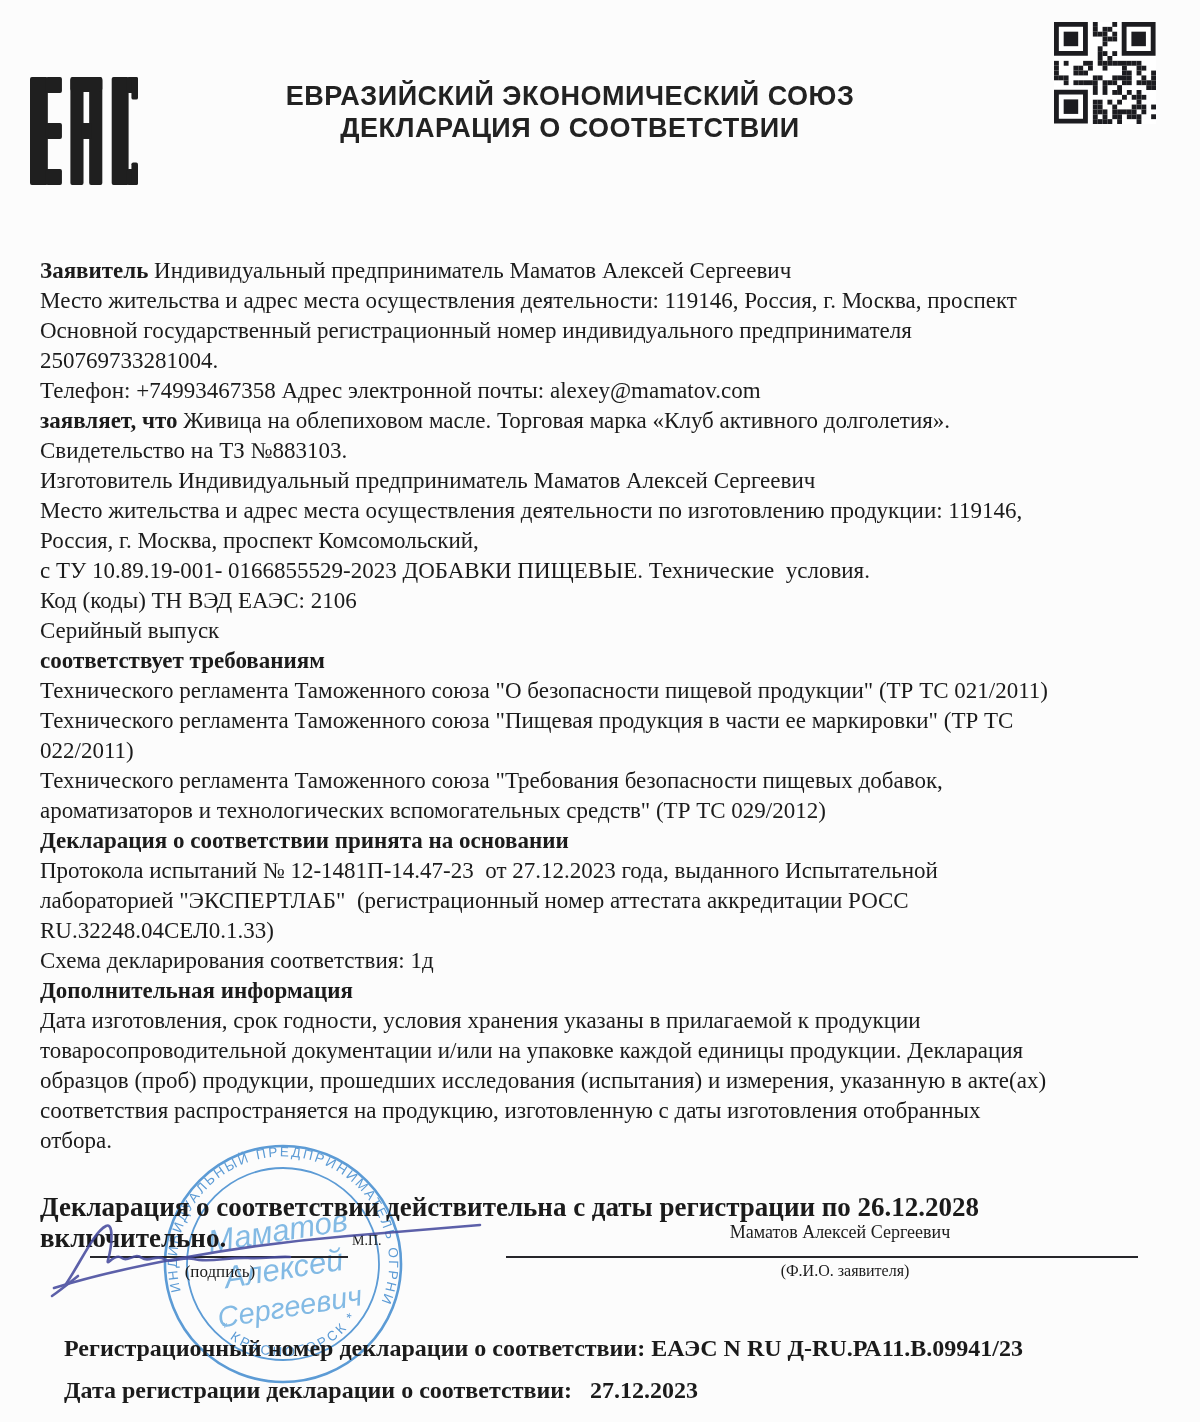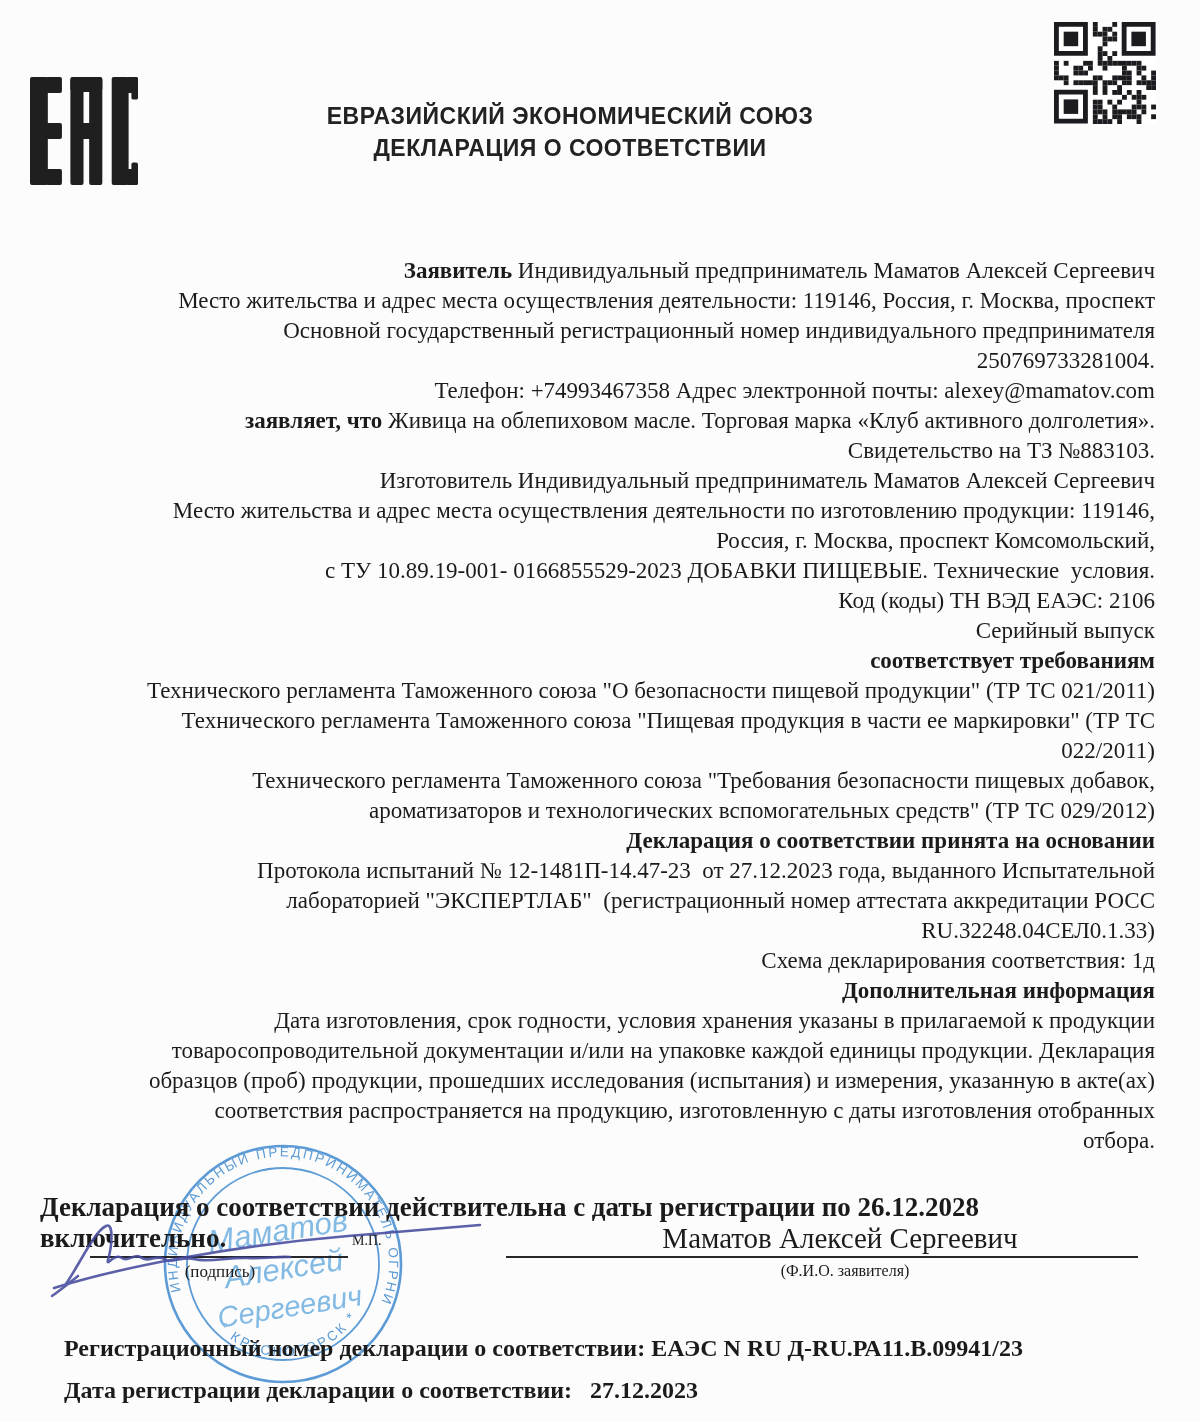--- a/index.html
+++ b/index.html
@@ -6,40 +6,40 @@
   .page{
     position:relative; width:1200px; height:1422px;
     background:#fcfcfc; overflow:hidden;
     font-family:"Liberation Serif", serif; color:#1b1b1b;
   }
   
   .eac-logo{position:absolute; left:30px; top:74px; width:108px; height:114px;}
   .title{
     position:absolute; left:150px; top:80px; width:840px;
     text-align:center; font-family:"Liberation Sans", sans-serif;
-    font-weight:700; font-size:23px; line-height:32px; letter-spacing:0.5px; color:#222;margin-top:20px;
+    font-weight:700; font-size:27px; line-height:32px; letter-spacing:0.5px; color:#222;
   }
   .qr{position:absolute; left:1054px; top:22px; width:102px; height:102px;}
   
   .body-lines{
     position:absolute; left:40px; top:256px; width:1115px; z-index:2;
     font-size:23px; line-height:30px;
   }
-  .bline{height:30px; white-space:pre-wrap;text-align:right;}
+  .bline{height:30px; white-space:pre-wrap;}
   .bline .b{font-weight:700;}
   .bline.split{display:flex; justify-content:space-between;flex-direction:column;}
   
   .validity{
     position:absolute; left:40px; top:1192px; width:1120px; z-index:2;
     font-weight:700; font-size:27px; white-space:pre-wrap;
   }
   .sig-line-left{position:absolute; left:90px; top:1256px; width:258px; border-top:2px solid #26262b; z-index:2;}
   .sig-caption-left{position:absolute; left:150px; top:1262px; width:140px; text-align:center; font-size:17px; z-index:2;}
   .seal-mark{position:absolute; left:352px; top:1233px; font-size:14px; z-index:2;}
-  .applicant-name{position:absolute; left:620px; top:1222px; width:440px; text-align:center; font-size:29px; z-index:2;}
+  .applicant-name{position:absolute; left:620px; top:1222px; width:440px; text-align:center; font-size:18px; z-index:2;}
   .sig-line-right{position:absolute; left:506px; top:1256px; width:632px; border-top:2px solid #26262b; z-index:2;}
   .sig-caption-right{position:absolute; left:700px; top:1262px; width:290px; text-align:center; font-size:16px; z-index:2;}
   .reg-line{position:absolute; left:40px; top:1308px; width:1130px; font-weight:700; font-size:24px; white-space:pre-wrap; z-index:2;}
   .date-line{position:absolute; left:40px; top:1350px; width:1130px; font-weight:700; font-size:24px; white-space:pre-wrap; z-index:2;}
   .date-line .val{margin-left:12px;}
   
   .stamp{position:absolute; left:158px; top:1138px; width:250px; height:252px; z-index:1; opacity:.92;}
   .stamp text{font-family:"Liberation Sans", sans-serif;}
   .stamp .center-script{font-family:"DejaVu Serif", serif; font-style:italic;}
   .signature{position:absolute; left:48px; top:1212px; width:440px; height:88px; z-index:3; opacity:.88;}

